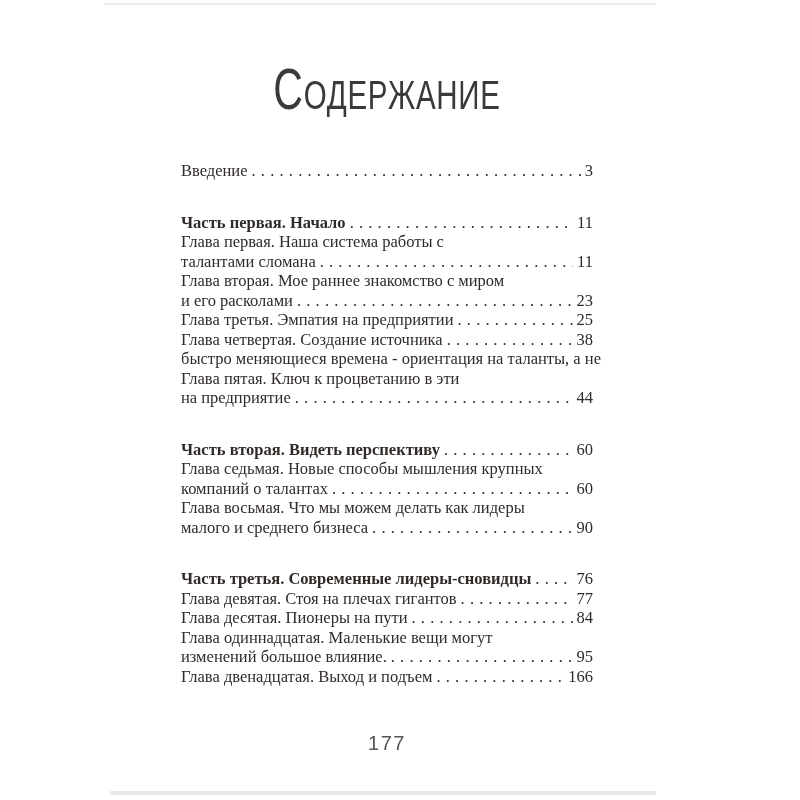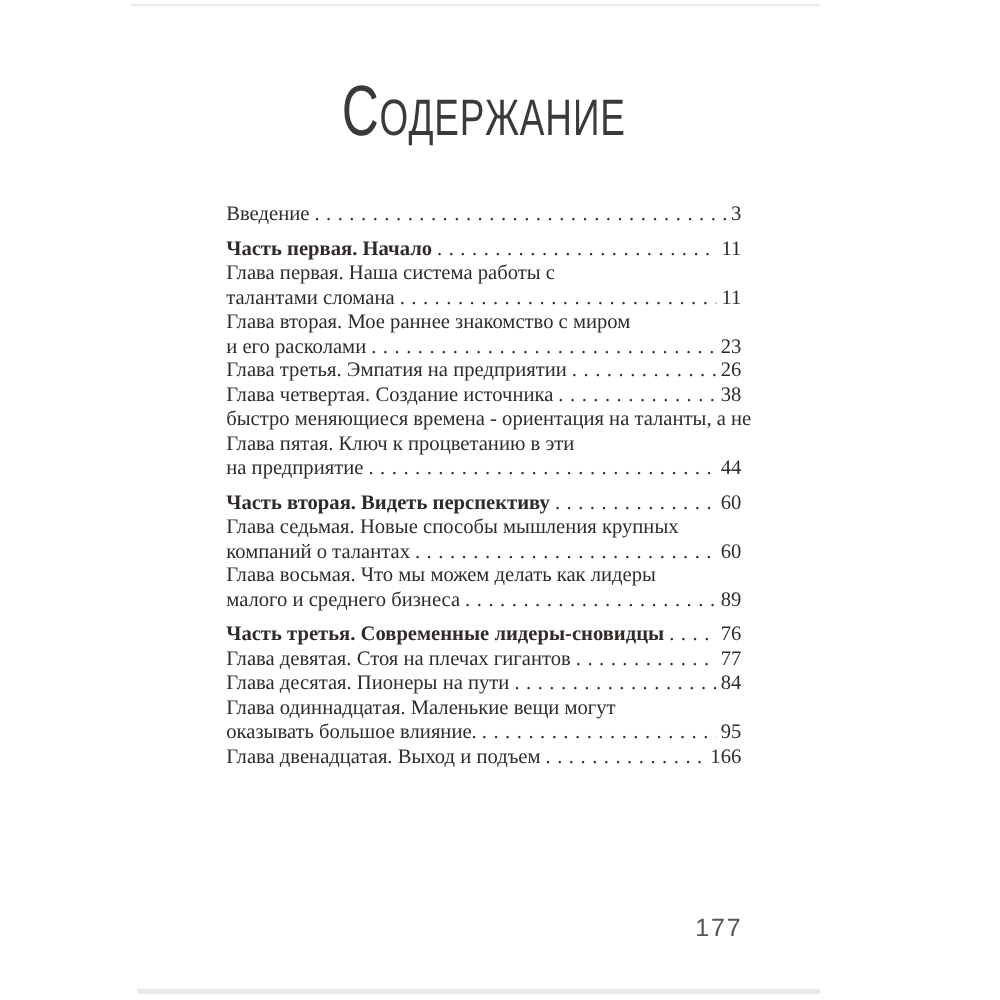--- a/index.html
+++ b/index.html
@@ -48,21 +48,21 @@
 
   .toc {
     position: absolute;
     left: 181px;
     top: 161px;
     width: 412px;
     color: var(--text-color);
     font-size: 16.5px;
     line-height: 19.5px;
   }
-  .toc-entry.gap { margin-top: 8px; }
+  .toc-entry.gap { margin-top: 32px; }
   .toc-entry.bold .toc-text { font-weight: 700; }
   .toc-line {
     display: flex;
     align-items: flex-start;
     white-space: nowrap;
   }
   .toc-text { flex: none; }
   .dots {
     flex: 1 1 auto;
     min-width: 10px;
@@ -75,21 +75,21 @@
     letter-spacing: 5.2px;
     color: var(--text-color);
   }
   .toc-page { flex: none; margin-left: 1px; }
 
   .folio {
     position: absolute;
     top: 732px;
     left: 180px;
     width: 414px;
-    text-align: right;
+    text-align: center;
     font-family: "Liberation Sans", sans-serif;
     font-size: 20px;
     letter-spacing: 1.5px;
     color: var(--folio-color);
   }
 </style>
 </head>
 <body>
 
 <div class="page">
@@ -132,21 +132,21 @@
         <div class="toc-line">
           <span class="toc-text">и его расколами</span>
           <span class="dots"></span>
           <span class="toc-page">23</span>
         </div>
       </div>
       <div class="toc-entry">
         <div class="toc-line">
           <span class="toc-text">Глава третья. Эмпатия на предприятии</span>
           <span class="dots"></span>
-          <span class="toc-page">26</span>
+          <span class="toc-page">25</span>
         </div>
       </div>
       <div class="toc-entry">
         <div class="toc-line">
           <span class="toc-text">Глава четвертая. Создание источника</span>
           <span class="dots"></span>
           <span class="toc-page">38</span>
         </div>
       </div>
       <div class="toc-entry">
@@ -179,21 +179,21 @@
           <span class="toc-page">60</span>
         </div>
       </div>
       <div class="toc-entry">
         <div class="toc-line">
           <span class="toc-text">Глава восьмая. Что мы можем делать как лидеры</span>
         </div>
         <div class="toc-line">
           <span class="toc-text">малого и среднего бизнеса</span>
           <span class="dots"></span>
-          <span class="toc-page">89</span>
+          <span class="toc-page">90</span>
         </div>
       </div>
       <div class="toc-entry bold gap">
         <div class="toc-line">
           <span class="toc-text">Часть третья. Современные лидеры-сновидцы</span>
           <span class="dots"></span>
           <span class="toc-page">76</span>
         </div>
       </div>
       <div class="toc-entry">
@@ -208,21 +208,21 @@
           <span class="toc-text">Глава десятая. Пионеры на пути</span>
           <span class="dots"></span>
           <span class="toc-page">84</span>
         </div>
       </div>
       <div class="toc-entry">
         <div class="toc-line">
           <span class="toc-text">Глава одиннадцатая. Маленькие вещи могут</span>
         </div>
         <div class="toc-line">
-          <span class="toc-text">оказывать большое влияние.</span>
+          <span class="toc-text">изменений большое влияние.</span>
           <span class="dots"></span>
           <span class="toc-page">95</span>
         </div>
       </div>
       <div class="toc-entry">
         <div class="toc-line">
           <span class="toc-text">Глава двенадцатая. Выход и подъем</span>
           <span class="dots"></span>
           <span class="toc-page">166</span>
         </div>

